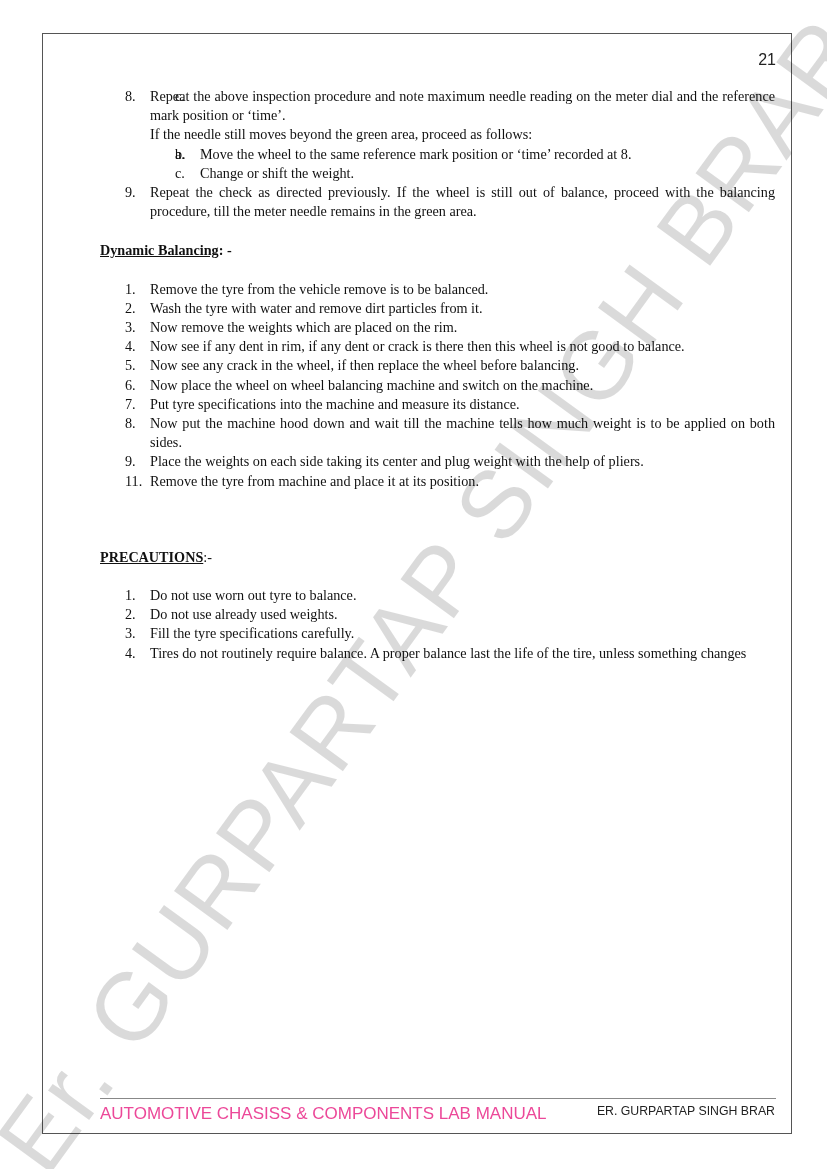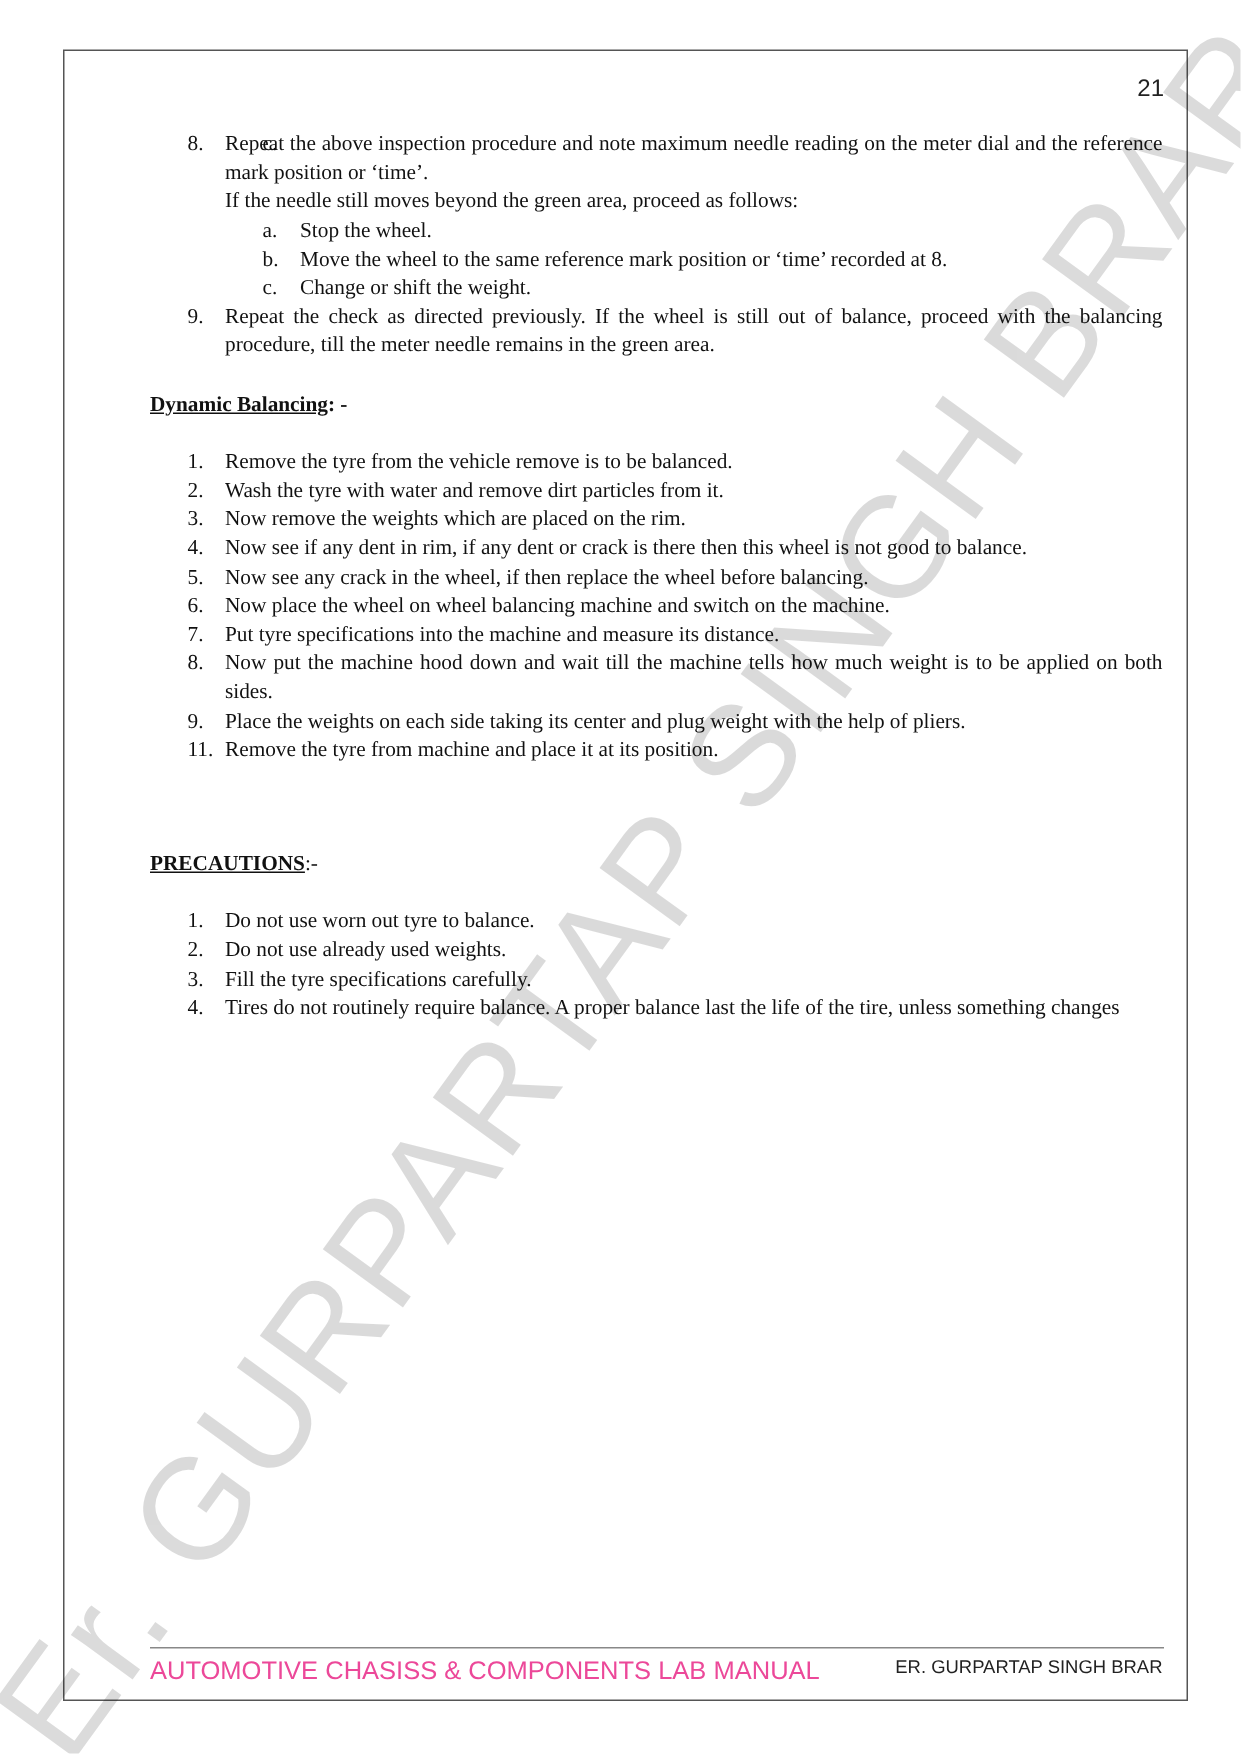--- a/index.html
+++ b/index.html
@@ -45,21 +45,20 @@
   </div>
 
   <div class="row lvl1">
     <span class="num">8.</span>
     <span class="txt">Repeat the above inspection procedure and note maximum needle reading on the meter dial and the reference mark position or ‘time’.</span>
     <span class="txt">If the needle still moves beyond the green area, proceed as follows:</span>
   </div>
 
   <div class="row lvl2">
     <span class="num">a.</span>
-    <span class="txt">Stop the wheel.</span>
   </div>
   <div class="row lvl2">
     <span class="num">b.</span>
     <span class="txt">Move the wheel to the same reference mark position or ‘time’ recorded at 8.</span>
   </div>
   <div class="row lvl2">
     <span class="num">c.</span>
     <span class="txt">Change or shift the weight.</span>
   </div>
 

